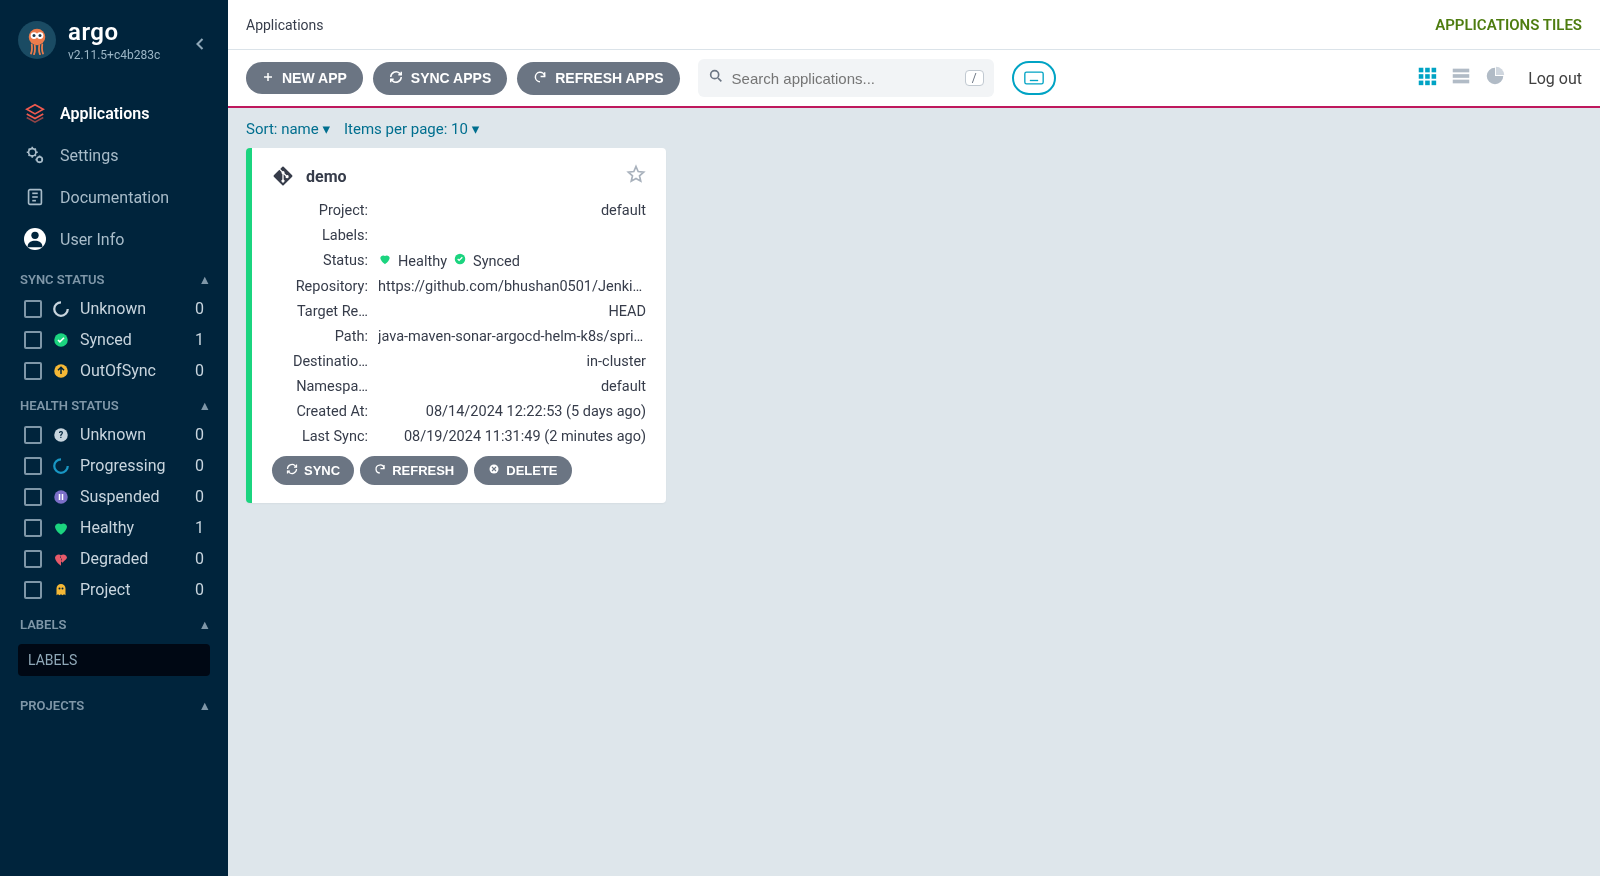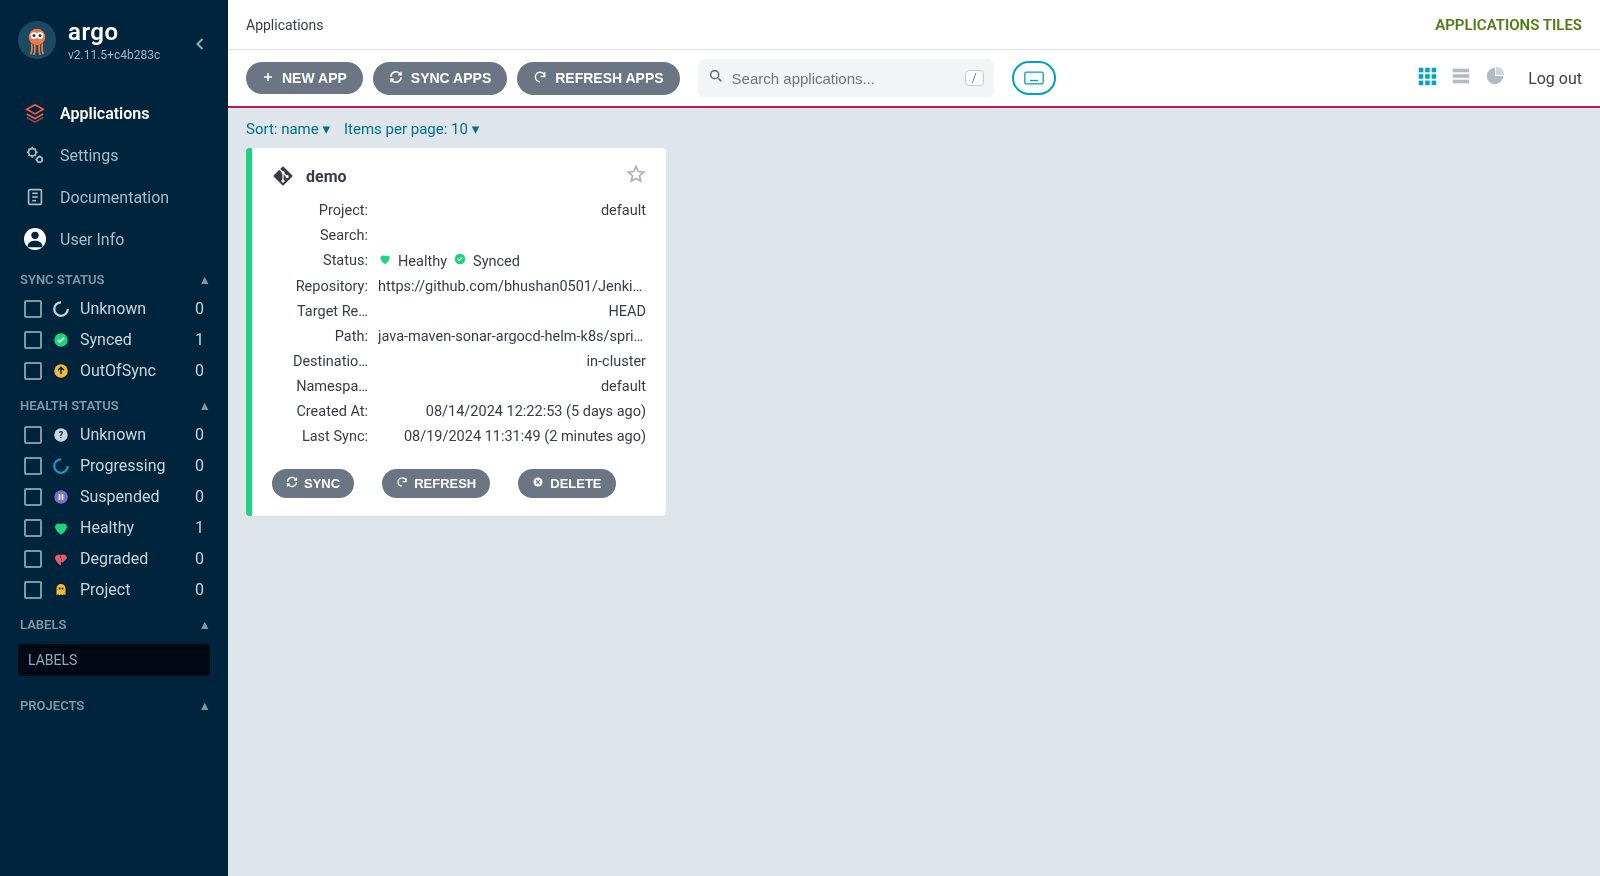--- a/index.html
+++ b/index.html
@@ -133,21 +133,21 @@
     .app-card .card-head { display:flex; align-items:center; gap:12px; margin-bottom:10px;}
     .app-card .card-head .gicon { width:22px;height:22px; }
     .app-card .card-head .title { font-weight:700; font-size:16px; color:#363c4a; }
     .app-card .card-head .star-out { margin-left:auto; color:#a8b1bc; cursor:pointer; }
     .app-card .row { display:flex; gap:10px; padding: 4px 0; font-size:14.5px; color:#363c4a;text-align:right;}
     .app-card .row .label { flex:0 0 96px; white-space:nowrap; overflow:hidden; text-overflow:ellipsis;}
     .app-card .row .value { flex:1; white-space:nowrap; overflow:hidden; text-overflow:ellipsis;}
     .status-inline { display:flex; align-items:center; gap:6px;}
     .hicon { color:#1bd47f; }
     .sicon { color:#1bd47f; }
-    .card-actions { display:flex; gap:28px; margin-top:20px;}
+    .card-actions { display:flex; gap:6px; margin-top:7px;}
     .card-actions .ab {
       background:#6b7583; color:#fff; border:none; border-radius:16px;
       padding: 7px 14px; font-size:13px; font-weight:600; display:flex; align-items:center; gap:6px; cursor:pointer;
     }
   </style>
 </head>
 <body>
 
 <div class="sidebar">
   <div class="brand">
@@ -434,21 +434,21 @@
           <svg width="20" height="20" viewBox="0 0 24 24" fill="none" stroke="#a8b1bc" stroke-width="2">
               <path d="M12 3l2.6 6.1 6.6.6-5 4.4 1.5 6.5L12 17.3 6.3 20.6l1.5-6.5-5-4.4 6.6-.6z"></path>
             </svg>
         </span>
       </div>
       <div class="row">
           <span class="label">Project:</span>
           <span class="value">default</span>
         </div>
       <div class="row">
-          <span class="label">Search:</span>
+          <span class="label">Labels:</span>
           <span class="value"></span>
         </div>
       <div class="row">
           <span class="label">Status:</span>
         <span class="value status-inline">
           <span class="hicon"><svg width="14" height="14" viewBox="0 0 24 24" fill="#1bd47f">
                 <path d="M12 21s-8-5.6-8-11a5 5 0 0 1 8-3 5 5 0 0 1 8 3c0 5.4-8 11-8 11z"></path>
               </svg></span>
           <span>Healthy</span>
           <span class="sicon"><svg width="14" height="14" viewBox="0 0 24 24" fill="#1bd47f">

